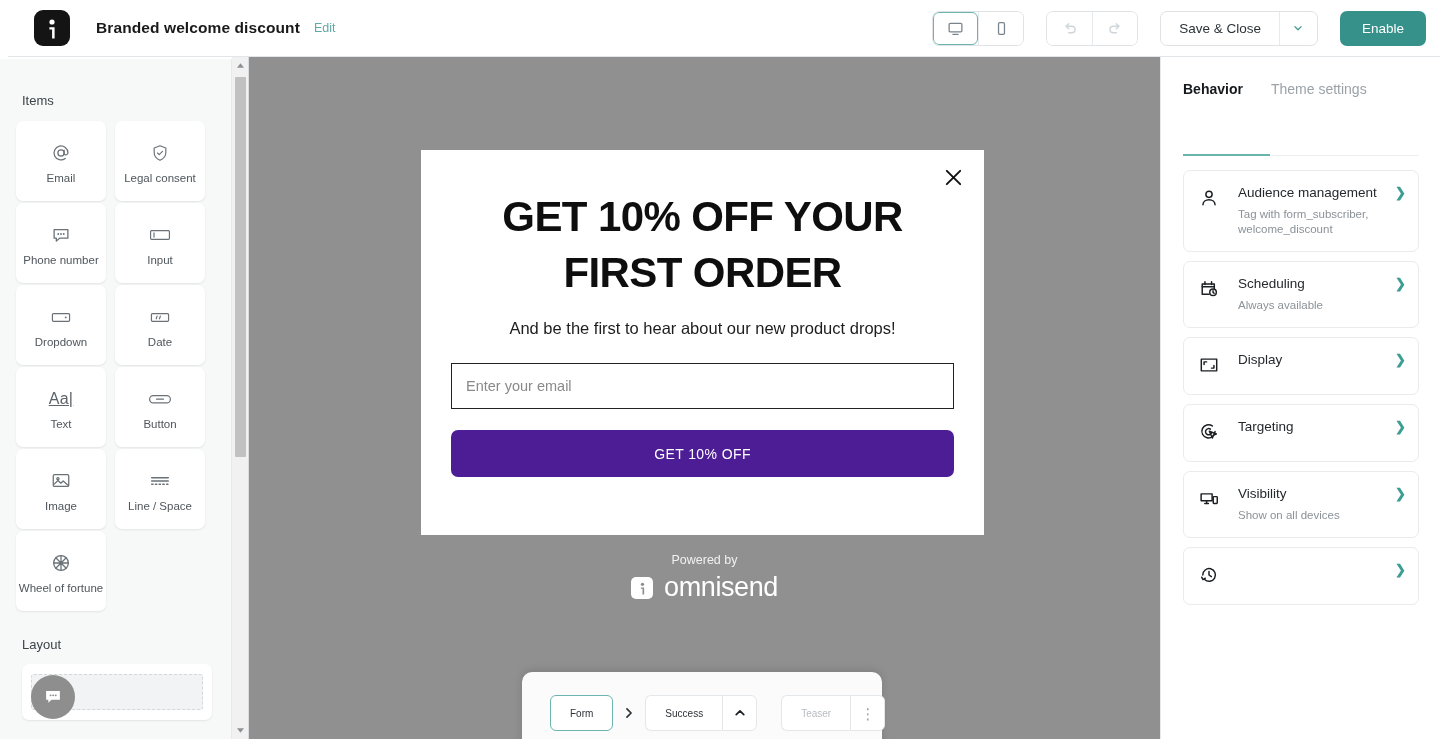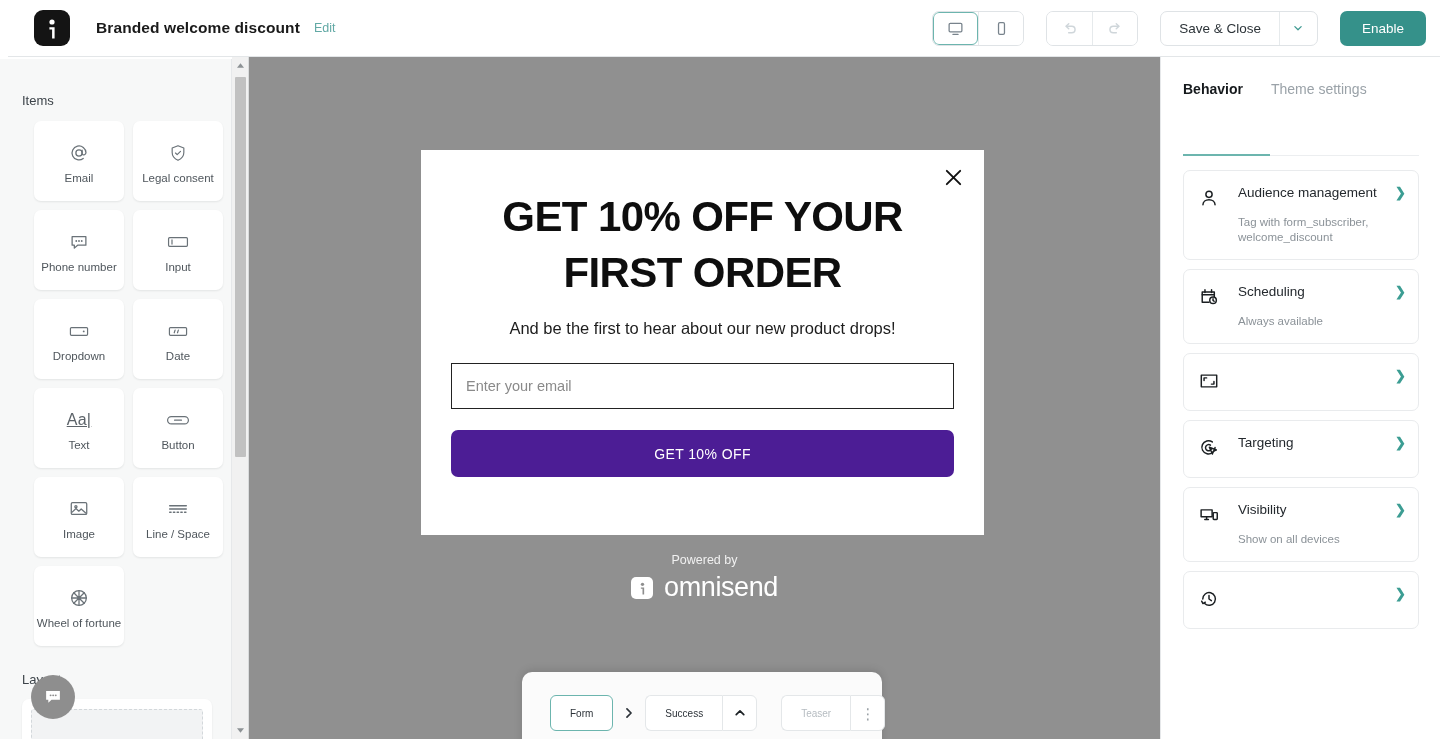--- a/index.html
+++ b/index.html
@@ -70,22 +70,22 @@
 
   
   .leftpanel {
     position: absolute; left: 0; top: 59px; width: 232px; height: 682px;
     background: #f7f8f8; border-right: 1px solid #e6e8ea; overflow: hidden;
   }
   .panel-label {
     font-size: 13px; color: #3d444a; margin: 34px 0 0 22px;
   }
   .items-grid {
-    margin: 13px 0 0 34px; width: 190px;
-    display: grid; grid-template-columns: 90px 90px; gap: 9px 9px;
+    margin: 13px 0 0 16px; width: 190px;
+    display: grid; grid-template-columns: 90px 90px; gap: 2px 9px;
   }
   .item-card {
     height: 80px; background: #ffffff; border-radius: 7px;
     box-shadow: 0 1px 2px rgba(24,32,38,.09);
     display: flex; flex-direction: column; align-items: center; justify-content: center;
     cursor: grab; padding-top: 2px;
   }
   .item-ico { height: 26px; display: flex; align-items: center; justify-content: center; }
   .item-label {
     font-size: 11.5px; color: #4f565c; text-align: center; line-height: 14px;
@@ -228,21 +228,21 @@
   }
   .behavior-list { position: absolute; left: 22px; top: 113px; width: 236px; }
   .bcard {
     border: 1px solid #e9ebed; border-radius: 7px; background: #fff;
     display: flex; padding: 14px 12px 14px 14px; margin-bottom: 9px;
     cursor: pointer; position: relative;
   }
   .bcard-ico { width: 40px; flex: 0 0 40px; padding-top: 2px; }
   .bcard-txt { flex: 1; padding-right: 12px; }
   .bcard-title { font-size: 13.5px; color: #24292e; }
-  .bcard-sub { font-size: 11.5px; color: #8b9298; line-height: 15px; margin-top: 15px; }
+  .bcard-sub { font-size: 11.5px; color: #8b9298; line-height: 15px; margin-top: 7px; }
   .bcard-arrow {
     position: absolute; right: 12px; top: 14px; color: #3c9d93;
     font-size: 13px; font-weight: bold;
   }
   .ri { stroke: #1b1f22; stroke-width: 1.6; fill: none;
         stroke-linecap: round; stroke-linejoin: round; }
 </style>
 </head>
 <body>
 
@@ -540,20 +540,23 @@
         <div class="bcard-arrow">❯</div>
       </div>
 
       <div class="bcard">
         <div class="bcard-ico">
           <svg width="22" height="22" viewBox="0 0 24 24">
               <rect class="ri" x="3.6" y="5.6" width="16.8" height="12.8"></rect>
               <path class="ri" d="M6.6 11.4V8.6h2.8M17.4 12.6v2.8h-2.8"></path>
             </svg>
         </div>
+        <div class="bcard-txt">
+          <div class="bcard-title">Display</div>
+        </div>
         <div class="bcard-arrow">❯</div>
       </div>
 
       <div class="bcard">
         <div class="bcard-ico">
           <svg width="22" height="22" viewBox="0 0 24 24">
               <path class="ri" d="M15.6 5.4a7.2 7.2 0 1 0 3 6"></path>
               <path class="ri" d="M13.6 8.9a3.4 3.4 0 1 0 1.2 3.9"></path>
               <path class="ri" d="M12.4 11.2 20 14.2l-3.2 1.2-1.1 3.2z" fill="#1b1f22"></path>
             </svg>

